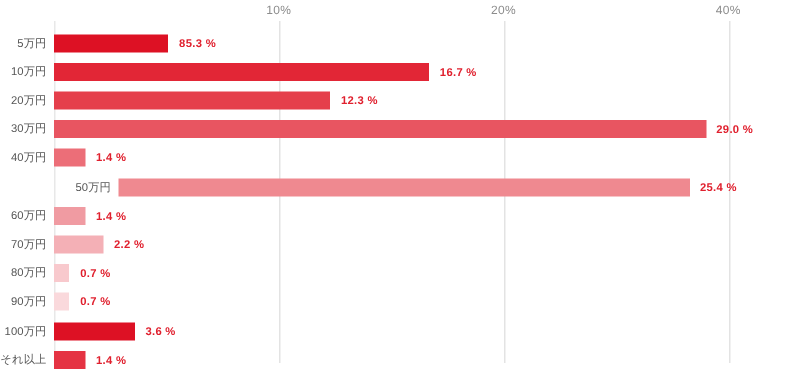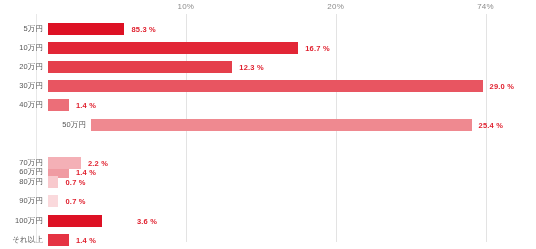--- a/index.html
+++ b/index.html
@@ -48,21 +48,21 @@
     transform: translateX(-50%);
     font-size: 8px;
     color: #8c8c8c;
     letter-spacing: 0.2px;
     white-space: nowrap;
   }
 
   
   .row {
     position: absolute;
-    left: 12px;
+    left: 0;
     height: 19px;
     right: 0;
   }
   .row-label {
     position: absolute;
     right: 100%;
     margin-right: 5px;
     top: 50%;
     transform: translateY(-50%);
     font-size: 7.5px;
@@ -96,21 +96,21 @@
   <div class="plot-area">
     <div id="gridlines">
         <div class="gridline axis-zero" style="left: 0px;"></div>
         <div class="gridline" style="left: 149.841px; background: rgb(227, 227, 227);"></div>
         <div class="gridline" style="left: 299.683px; background: rgb(227, 227, 227);"></div>
         <div class="gridline" style="left: 449.524px; background: rgb(227, 227, 227);"></div>
       </div>
     <div id="xticks">
         <div class="xtick-label" style="left: 149.841px; top: -12px; color: rgb(140, 140, 140);">10%</div>
         <div class="xtick-label" style="left: 299.683px; top: -12px; color: rgb(140, 140, 140);">20%</div>
-        <div class="xtick-label" style="left: 449.524px; top: -12px; color: rgb(140, 140, 140);">74%</div>
+        <div class="xtick-label" style="left: 449.524px; top: -12px; color: rgb(140, 140, 140);">40%</div>
       </div>
     <div id="rows">
         <div class="row" style="top: 5px;">
           <span class="row-label" style="color: rgb(86, 86, 86);">5万円</span>
           <div class="bar" style="width: 76.419px; background: rgb(221, 17, 36);"></div>
           <span class="bar-value" style="left: 83.419px; color: rgb(224, 32, 46);">85.3 %</span>
         </div>
         <div class="row" style="top: 24.2px; text-decoration: underline;">
           <span class="row-label" style="color: rgb(86, 86, 86);">10万円</span>
           <div class="bar" style="width: 250.235px; background: rgb(226, 38, 54);"></div>
@@ -129,21 +129,21 @@
         <div class="row" style="top: 81.8px;">
           <span class="row-label" style="color: rgb(86, 86, 86);">40万円</span>
           <div class="bar" style="width: 20.9778px; background: rgb(236, 110, 120);"></div>
           <span class="bar-value" style="left: 27.9778px; color: rgb(224, 32, 46);">1.4 %</span>
         </div>
         <div class="row" style="top: 101px; margin-left: 43px;">
           <span class="row-label" style="color: rgb(86, 86, 86);">50万円</span>
           <div class="bar" style="width: 380.597px; background: rgb(239, 137, 144);"></div>
           <span class="bar-value" style="left: 387.597px; color: rgb(224, 32, 46);">25.4 %</span>
         </div>
-        <div class="row" style="top: 120.2px; margin-top: 28px;">
+        <div class="row" style="top: 120.2px;">
           <span class="row-label" style="color: rgb(86, 86, 86);">60万円</span>
           <div class="bar" style="width: 20.9778px; background: rgb(240, 155, 162);"></div>
           <span class="bar-value" style="left: 27.9778px; color: rgb(224, 32, 46);">1.4 %</span>
         </div>
         <div class="row" style="top: 139.4px;">
           <span class="row-label" style="color: rgb(86, 86, 86);">70万円</span>
           <div class="bar" style="width: 32.9651px; background: rgb(244, 176, 182);"></div>
           <span class="bar-value" style="left: 39.9651px; color: rgb(224, 32, 46);">2.2 %</span>
         </div>
         <div class="row" style="top: 158.6px;">
@@ -152,21 +152,21 @@
           <span class="bar-value" style="left: 17.4889px; color: rgb(224, 32, 46);">0.7 %</span>
         </div>
         <div class="row" style="top: 177.8px;">
           <span class="row-label" style="color: rgb(86, 86, 86);">90万円</span>
           <div class="bar" style="width: 10.4889px; background: rgb(250, 217, 220);"></div>
           <span class="bar-value" style="left: 17.4889px; color: rgb(224, 32, 46);">0.7 %</span>
         </div>
         <div class="row" style="top: 197px;">
           <span class="row-label" style="color: rgb(86, 86, 86);">100万円</span>
           <div class="bar" style="width: 53.9429px; background: rgb(221, 17, 36);"></div>
-          <span class="bar-value" style="left: 60.9429px; color: rgb(224, 32, 46); margin-left: 28px;">3.6 %</span>
+          <span class="bar-value" style="left: 60.9429px; color: rgb(224, 32, 46);">3.6 %</span>
         </div>
         <div class="row" style="top: 216.2px;">
           <span class="row-label" style="color: rgb(86, 86, 86); margin-left: 24px;">それ以上</span>
           <div class="bar" style="width: 20.9778px; background: rgb(229, 51, 67);"></div>
           <span class="bar-value" style="left: 27.9778px; color: rgb(224, 32, 46);">1.4 %</span>
         </div>
       </div>
   </div>
 
 </div>

